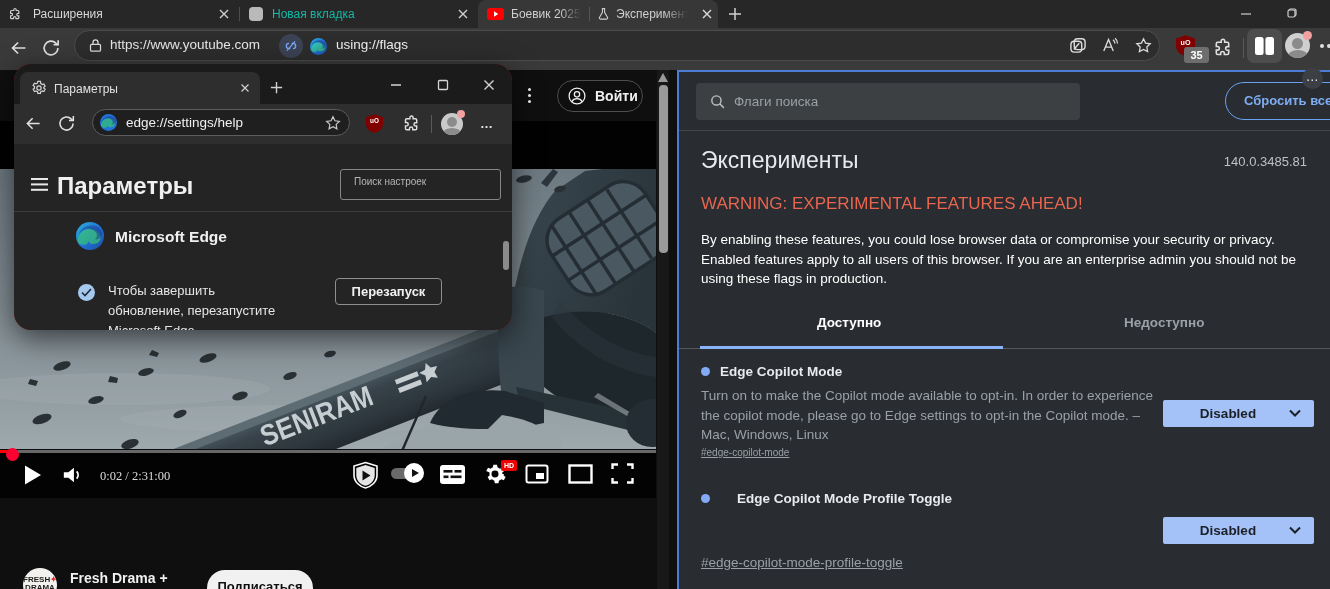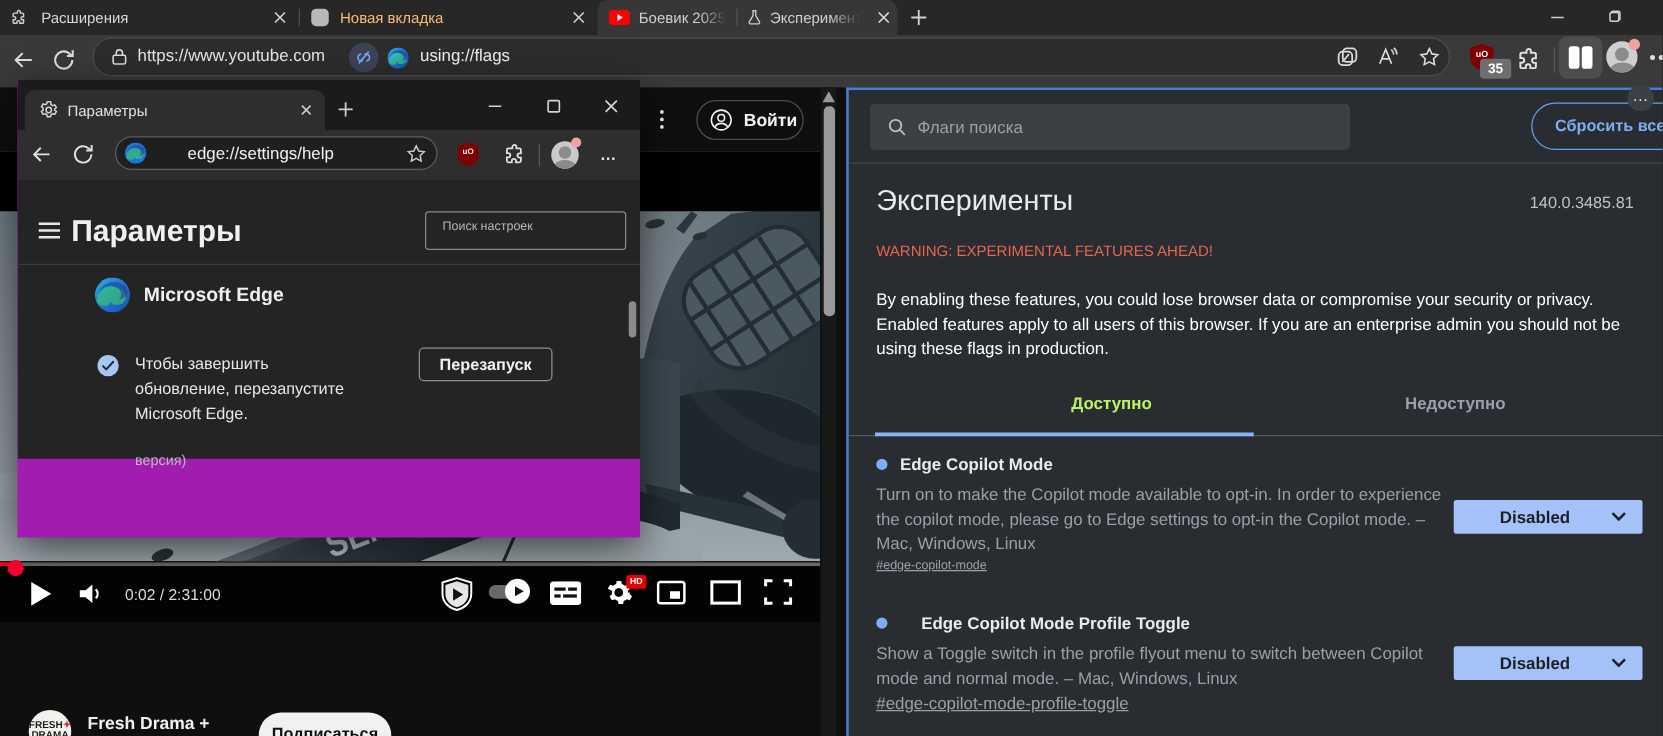--- a/index.html
+++ b/index.html
@@ -18,21 +18,21 @@
     </svg>
   <div class="abs" style="left:33px;top:7px;font-size:12px;color:#d8d8d8;">Расширения</div>
   <div class="abs xbtn" style="left:216px;top:6px;width:16px;height:16px;">
     <svg width="16" height="16" viewBox="0 0 16 16" stroke="#cfcfcf" stroke-width="1.4">
         <path d="M4 4l8 8M12 4l-8 8"></path>
       </svg>
   </div>
   <div class="abs" style="left:239px;top:7px;width:1px;height:14px;background:#4d4d4d;"></div>
 
   <div class="abs" style="left:249px;top:7px;width:14px;height:14px;border-radius:4px;background:#b9b9b9;"></div>
-  <div class="abs" style="left:272px;top:7px;font-size:12px;color:#fdba74;">Новая вкладка</div>
+  <div class="abs" style="left:272px;top:7px;font-size:12px;color:#14b8a6;">Новая вкладка</div>
   <div class="abs" style="left:455px;top:6px;width:16px;height:16px;">
     <svg width="16" height="16" viewBox="0 0 16 16" stroke="#cfcfcf" stroke-width="1.4">
         <path d="M4 4l8 8M12 4l-8 8"></path>
       </svg>
   </div>
 
   <div class="abs" style="left:478px;top:0;width:240px;height:28px;background:#373737;border-radius:8px 8px 0 0;"></div>
   <svg class="abs" style="left:487px;top:8px" width="17" height="12" viewBox="0 0 17 12">
       <rect width="17" height="12" rx="3" fill="#f00"></rect>
       <path d="M7 3.2l4.2 2.8L7 8.8z" fill="#fff"></path>
@@ -236,21 +236,21 @@
   <div class="abs" style="left:6px;top:378px;width:13px;height:13px;border-radius:50%;background:#ff0033;z-index:3;"></div>
 
   <div class="abs" style="left:0;top:383px;width:656px;height:45px;background:#030303;">
     <svg class="abs" style="left:24px;top:12px" width="18" height="20" viewBox="0 0 18 20">
         <path d="M1 0.5L17 10L1 19.5z" fill="#fff"></path>
       </svg>
     <svg class="abs" style="left:62px;top:12px" width="22" height="20" viewBox="0 0 24 20">
         <path d="M2 7h5l6-5v16l-6-5H2z" fill="#fff"></path>
         <path d="M16 6a6 6 0 0 1 0 8" stroke="#fff" stroke-width="2" fill="none"></path>
       </svg>
-    <div class="abs" style="left:100px;top:16px;font-size:12.5px;color:#ddd;">0:02 / 2:31:00</div>
+    <div class="abs" style="left:100px;top:16px;font-size:12.5px;color:#ddd;font-family:Liberation Serif, serif;">0:02 / 2:31:00</div>
     <svg class="abs" style="left:352px;top:8px" width="27" height="29" viewBox="0 0 27 29" fill="none">
         <path d="M13.5 1.5 L25 5v9c0 7-5.5 11.5-11.5 13C7.5 25.5 2 21 2 14V5z" stroke="#fff" stroke-width="1.6"></path>
         <path d="M13.5 4 L22.7 6.9v7.3c0 5.6-4.4 9.3-9.2 10.5C8.7 23.5 4.3 19.8 4.3 14.2V6.9z" fill="#fff" opacity="0.9"></path>
         <path d="M10.5 9.5l8 5-8 5z" fill="#111"></path>
       </svg>
     <div class="abs" style="left:391px;top:15px;width:24px;height:11px;border-radius:6px;background:#6a6a6a;"></div>
     <div class="abs" style="left:404px;top:10px;width:20px;height:20px;border-radius:50%;background:#fff;"></div>
     <svg class="abs" style="left:410px;top:15px" width="10" height="10" viewBox="0 0 10 10">
         <path d="M2 1l7 4-7 4z" fill="#111"></path>
       </svg>
@@ -298,52 +298,51 @@
         <path d="M15.5 15.5L21 21"></path>
       </svg>
     <div class="abs" style="left:38px;top:11px;font-size:13.5px;color:#9aa0a6;">Флаги поиска</div>
   </div>
   <div class="abs" style="left:546px;top:10px;width:130px;height:38px;border:1.5px solid #69a1f0;border-radius:19px;color:#7fadf4;font-size:13px;font-weight:bold;text-align:left;padding-left:18px;line-height:36px;">Сбросить все</div>
   <div class="abs" style="left:623px;top:-4px;width:21px;height:21px;border-radius:50%;background:#3c4045;color:#e8eaed;text-align:center;line-height:17px;font-size:13px;letter-spacing:0.5px;">…</div>
   <div class="abs" style="left:0;top:58px;width:653px;height:1px;background:#44474a;"></div>
 
   <div class="abs" style="left:22px;top:75px;font-size:23px;color:#e8eaed;">Эксперименты</div>
   <div class="abs" style="left:0;top:82px;width:628px;text-align:right;font-size:13px;color:#bdc1c6;">140.0.3485.81</div>
-  <div class="abs" style="left:22px;top:122px;font-size:12px;color:#e8654f;">WARNING: EXPERIMENTAL FEATURES AHEAD!</div>
+  <div class="abs" style="left:22px;top:122px;font-size:17px;color:#e8654f;">WARNING: EXPERIMENTAL FEATURES AHEAD!</div>
   <div class="abs" style="left:22px;top:158px;width:618px;font-size:13.5px;color:#ffffff;line-height:19.5px;">By enabling these features, you could lose browser data or compromise your security or privacy. Enabled features apply to all users of this browser. If you are an enterprise admin you should not be using these flags in production.</div>
 
-  <div class="abs" style="left:138px;top:243px;font-size:13.5px;font-weight:bold;color:#bef264;margin-left:40px;">Доступно</div>
+  <div class="abs" style="left:138px;top:243px;font-size:13.5px;font-weight:bold;color:#ffffff;">Доступно</div>
   <div class="abs" style="left:445px;top:243px;font-size:13.5px;font-weight:bold;color:#9aa0a6;">Недоступно</div>
   <div class="abs" style="left:0;top:276px;width:653px;height:1px;background:#54575b;"></div>
   <div class="abs" style="left:21px;top:274px;width:303px;height:3px;background:#8ab4f8;"></div>
 
   <div class="abs" style="left:22px;top:295px;width:9px;height:9px;border-radius:50%;background:#82aaf5;"></div>
   <div class="abs" style="left:41px;top:292px;font-size:13.5px;font-weight:bold;color:#e8eaed;">Edge Copilot Mode</div>
   <div class="abs" style="left:22px;top:314px;font-size:13.5px;color:#9aa0a6;line-height:19.5px;">Turn on to make the Copilot mode available to opt-in. In order to experience<br>the copilot mode, please go to Edge settings to opt-in the Copilot mode. –<br>Mac, Windows, Linux</div>
   <div class="abs" style="left:22px;top:375px;font-size:10px;color:#9aa0a6;text-decoration:underline;">#edge-copilot-mode</div>
   <div class="abs" style="left:484px;top:328px;width:151px;height:27px;background:#a4c2f8;border-radius:2px;">
     <div class="abs" style="left:0;top:6px;width:130px;text-align:center;font-size:13.5px;color:#1b1f26;font-weight:bold;">Disabled</div>
     <svg class="abs" style="left:126px;top:9px" width="12" height="8" viewBox="0 0 12 8" fill="none" stroke="#1b1f26" stroke-width="2">
         <path d="M1 1.5l5 5 5-5"></path>
       </svg>
   </div>
 
   <div class="abs" style="left:22px;top:422px;width:9px;height:9px;border-radius:50%;background:#82aaf5;"></div>
   <div class="abs" style="left:58px;top:419px;font-size:13.5px;font-weight:bold;color:#e8eaed;">Edge Copilot Mode Profile Toggle</div>
-  <div class="abs" style="left:22px;top:441px;font-size:13.5px;color:#9aa0a6;line-height:19.5px;">Show a Toggle switch in the profile flyout menu to switch between Copilot<br>mode and normal mode. – Mac, Windows, Linux</div>
   <div class="abs" style="left:22px;top:483px;font-size:13.5px;color:#9aa0a6;text-decoration:underline;">#edge-copilot-mode-profile-toggle</div>
   <div class="abs" style="left:484px;top:445px;width:151px;height:27px;background:#a4c2f8;border-radius:2px;">
     <div class="abs" style="left:0;top:6px;width:130px;text-align:center;font-size:13.5px;color:#1b1f26;font-weight:bold;">Disabled</div>
     <svg class="abs" style="left:126px;top:9px" width="12" height="8" viewBox="0 0 12 8" fill="none" stroke="#1b1f26" stroke-width="2">
         <path d="M1 1.5l5 5 5-5"></path>
       </svg>
   </div>
 </div>
 
-<div class="abs" id="overlay" style="left:14px;top:64px;width:498px;height:366px;background:#a21caf;border-radius:0;box-shadow:0 8px 30px rgba(0,0,0,0.6);z-index:10;overflow:hidden;">
+<div class="abs" id="overlay" style="left:14px;top:64px;width:498px;height:266px;background:#b91c1c;border-radius:17px;box-shadow:0 8px 30px rgba(0,0,0,0.6);z-index:10;overflow:hidden;">
 
   <div class="abs" style="left:0;top:0;width:498px;height:40px;background:#1b1b1b;"></div>
   <div class="abs" style="left:6px;top:8px;width:240px;height:32px;background:#2e2e2e;border-radius:8px 8px 0 0;"></div>
   <svg class="abs" style="left:17px;top:16px" width="16" height="16" viewBox="0 0 24 24" fill="none" stroke="#d5d5d5" stroke-width="1.8">
       <circle cx="12" cy="12" r="3.2"></circle>
       <path d="M19.2 12a7.2 7.2 0 0 0-.1-1.2l2.1-1.6-2-3.4-2.5.9a7.2 7.2 0 0 0-2-1.2L14.2 2h-4l-.5 2.5a7.2 7.2 0 0 0-2 1.2l-2.5-.9-2 3.4 2.1 1.6a7.2 7.2 0 0 0 0 2.4l-2.1 1.6 2 3.4 2.5-.9a7.2 7.2 0 0 0 2 1.2l.5 2.5h4l.5-2.5a7.2 7.2 0 0 0 2-1.2l2.5.9 2-3.4-2.1-1.6c.1-.4.1-.8.1-1.2z"></path>
     </svg>
   <div class="abs" style="left:40px;top:18px;font-size:12px;color:#e0e0e0;">Параметры</div>
   <svg class="abs" style="left:224px;top:17px" width="14" height="14" viewBox="0 0 16 16" stroke="#d0d0d0" stroke-width="1.4">
       <path d="M4 4l8 8M12 4l-8 8"></path>
@@ -368,21 +367,21 @@
   <svg class="abs" style="left:42px;top:49px" width="21" height="21" viewBox="0 0 24 24" fill="none" stroke="#e0e0e0" stroke-width="1.8">
       <path d="M19.5 12a7.5 7.5 0 1 1-2.2-5.3L19.5 8.8"></path>
       <path d="M19.8 3.5v5h-5"></path>
     </svg>
   <div class="abs" style="left:78px;top:45px;width:258px;height:27px;background:#1f1f1f;border:1px solid #5c5c5c;border-radius:14px;"></div>
   <svg class="abs" style="left:86px;top:50px" width="17" height="17" viewBox="0 0 32 32">
     <circle cx="16" cy="16" r="16" fill="#2173d8"></circle>
     <path d="M2 22c0-9 7-14 14-14 7 0 12 4.5 12 10 0 4-3 7-8 7-4 0-6-2-6-4 0 3-1.5 5-5 5-4 0-7-2-7-4z" fill="#3bc96a" opacity="0.65"></path>
     <path d="M30 13c-1-6-6.5-9-12-9C10 4 4.5 9 3 15c2.5-5 7.5-8 13-7 5 1 8 4 8 7.5 0 2-1 3.5-2.5 4.5 4.5-0.5 8-3 8.5-7z" fill="#1f3c8c" opacity="0.55"></path>
   </svg>
-  <div class="abs" style="left:112px;top:51px;font-size:13.5px;color:#f0f0f0;margin-left:24px;">edge://settings/help</div>
+  <div class="abs" style="left:112px;top:51px;font-size:13.5px;color:#f0f0f0;">edge://settings/help</div>
   <svg class="abs" style="left:310px;top:50px" width="18" height="18" viewBox="0 0 24 24" fill="none" stroke="#c9c9c9" stroke-width="1.6">
       <path d="M12 3.6l2.6 5.4 5.9.8-4.3 4.1 1 5.9-5.2-2.8-5.2 2.8 1-5.9L3.5 9.8l5.9-.8z"></path>
     </svg>
   <svg class="abs" style="left:352px;top:50px" width="17" height="19" viewBox="0 0 24 26">
       <path d="M12 0L24 4v9c0 8-6 12-12 13C6 25 0 21 0 13V4z" fill="#800000"></path>
       <text x="12" y="13" font-size="9" fill="#fff" font-weight="bold" text-anchor="middle" font-family="Liberation Sans">uO</text>
     </svg>
   <svg class="abs" style="left:388px;top:50px" width="19" height="19" viewBox="0 0 24 24" fill="none" stroke="#e0e0e0" stroke-width="1.8">
       <path d="M10 4.5 a2 2 0 0 1 4 0 V6 h3 a1.6 1.6 0 0 1 1.6 1.6 V11 h-1.4 a2.1 2.1 0 0 0 0 4.2 H18.6 V18.4 a1.6 1.6 0 0 1 -1.6 1.6 h-3.4 v-1.4 a2.1 2.1 0 0 0 -4.2 0 V20 H6 a1.6 1.6 0 0 1 -1.6 -1.6 v-3.4 h1.4 a2.1 2.1 0 0 0 0 -4.2 H4.4 V7.6 A1.6 1.6 0 0 1 6 6 h4 z"></path>
     </svg>

